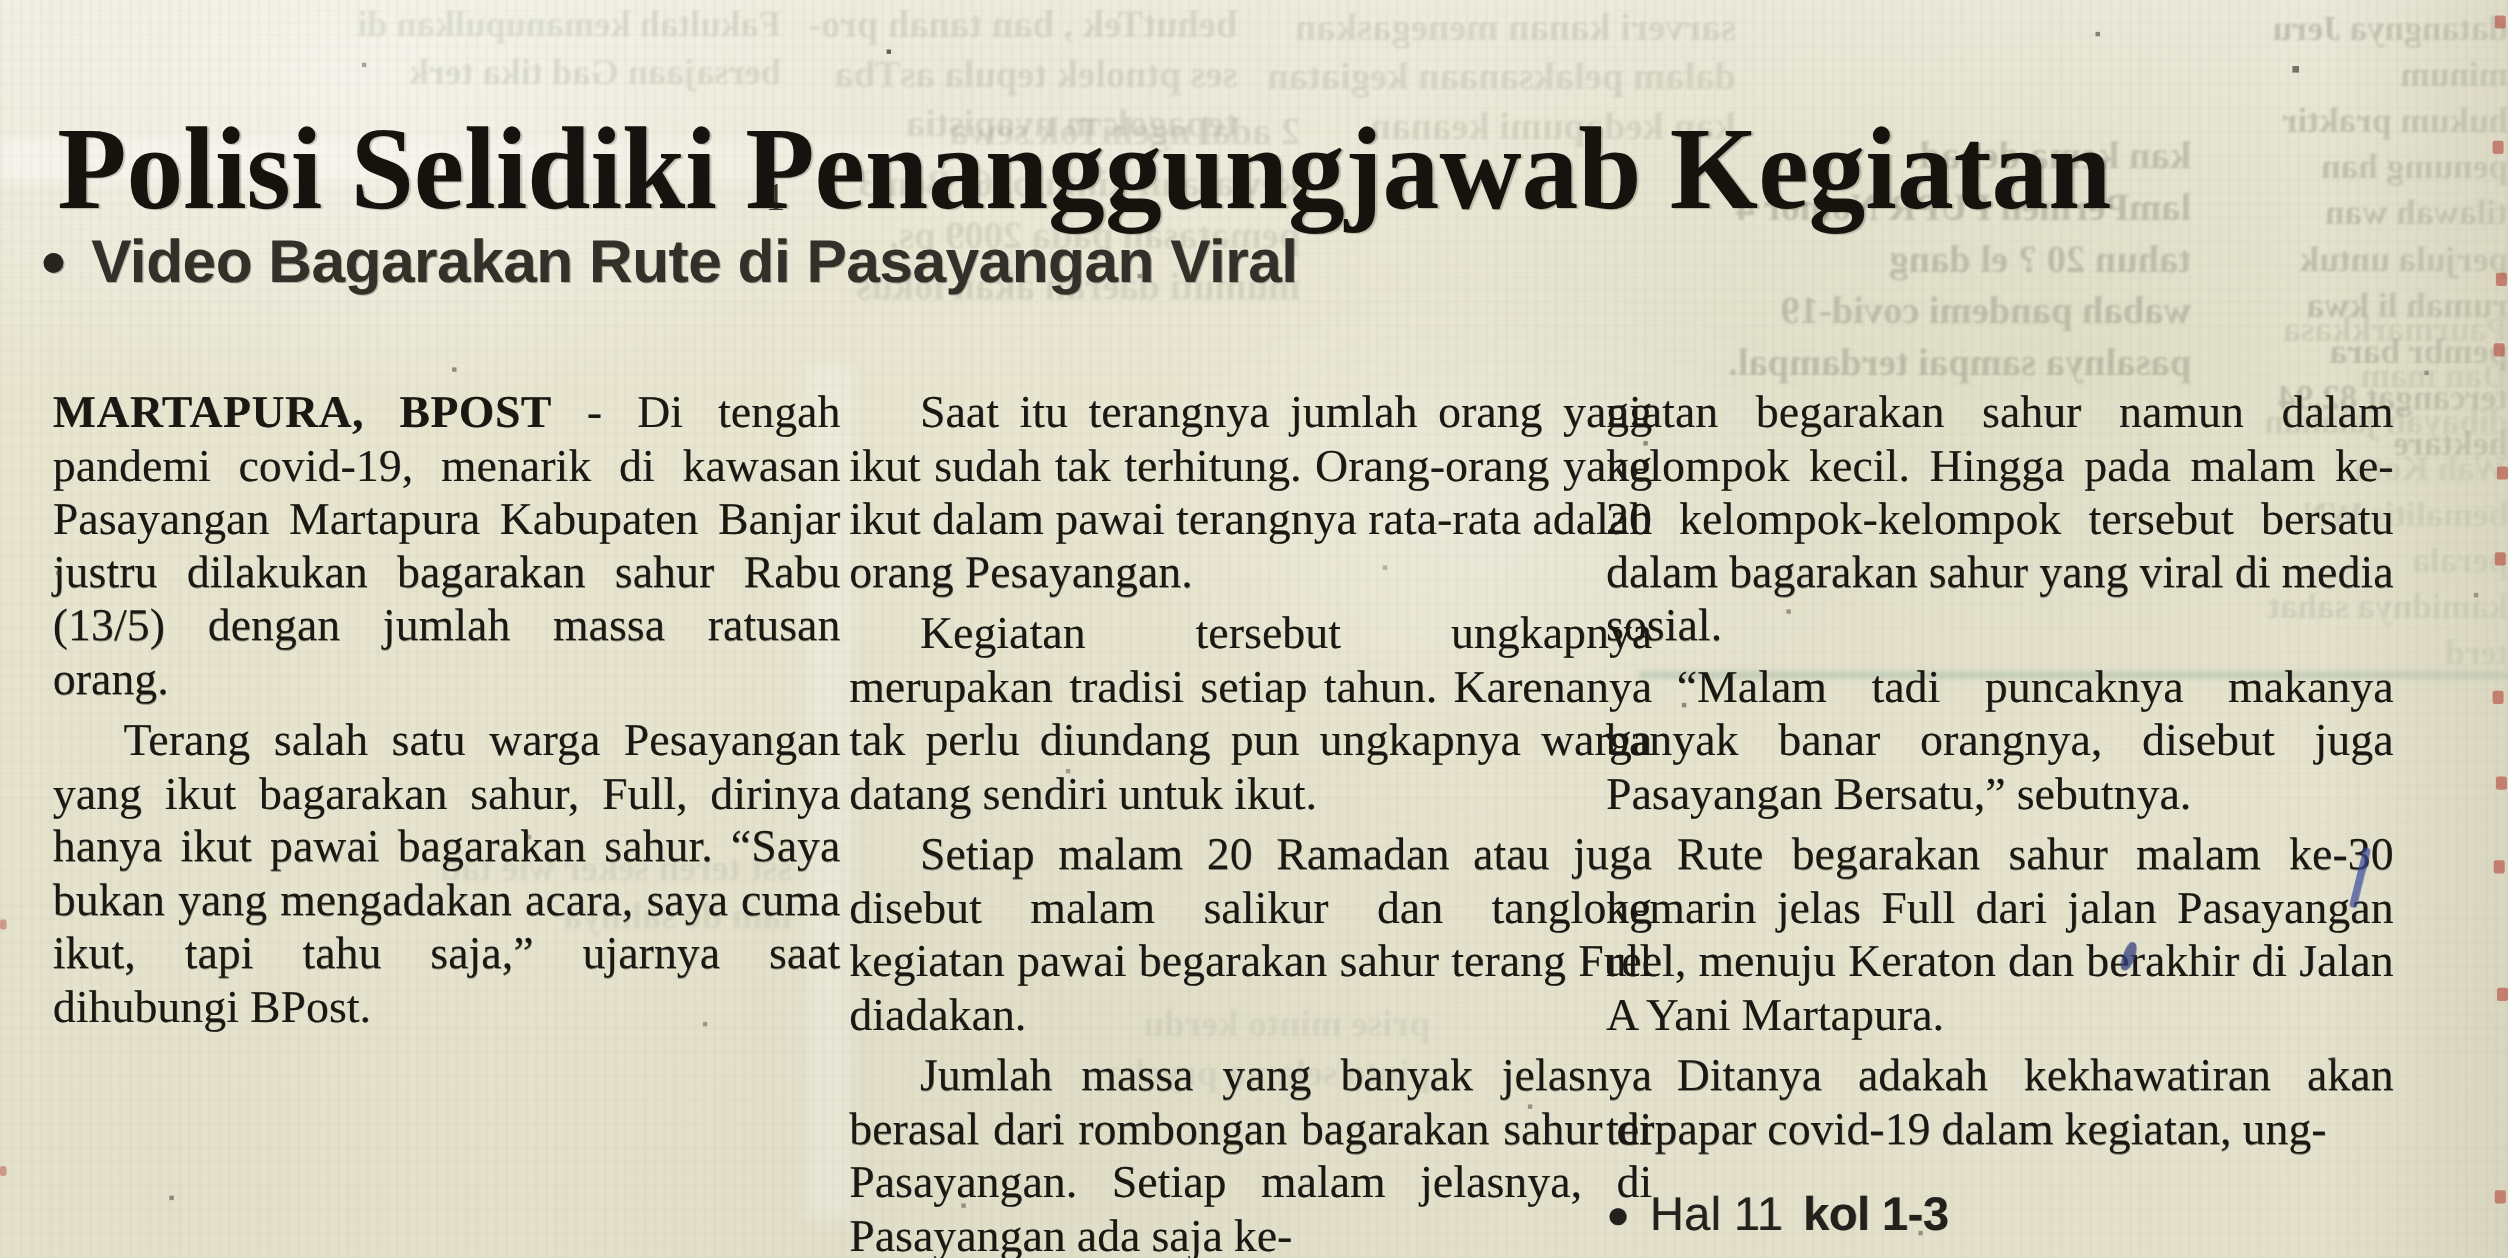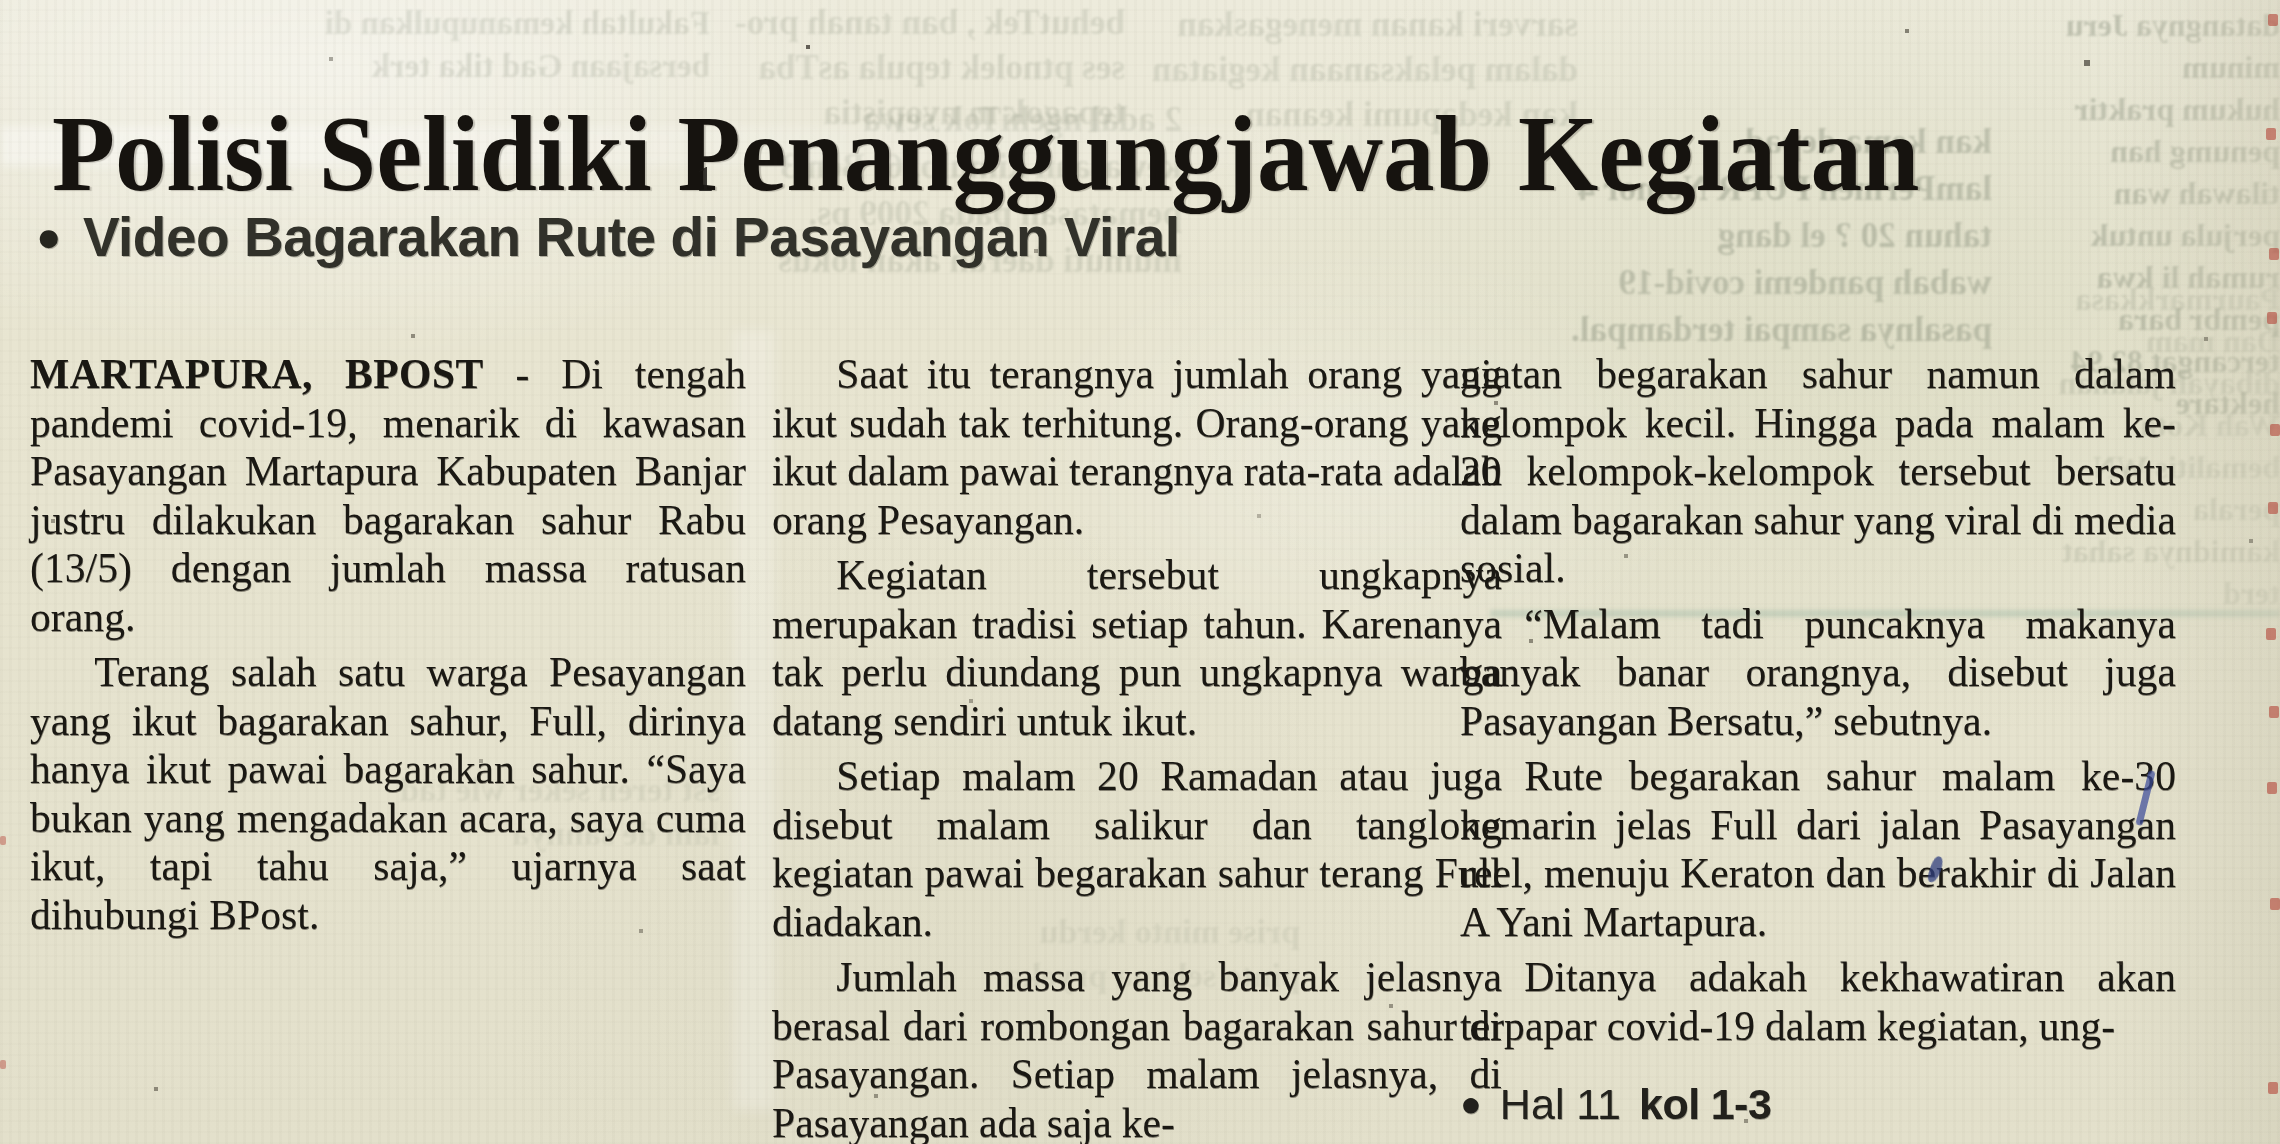--- a/index.html
+++ b/index.html
@@ -37,21 +37,21 @@
     position:absolute;left:36px;top:204px;display:flex;align-items:center;gap:22px;
     font:700 55px/1.2 "Liberation Sans", sans-serif;color:#31312a;letter-spacing:-.5px;
     text-shadow:1px 1px .5px rgba(42,42,34,.30);
   }
   .subheadline .bullet{font-size:42px;color:#26261f;line-height:1;}
   .col{
     position:absolute;top:350px;text-align:justify;color:#1a1813;
     font-size:41.5px;line-height:48.5px;letter-spacing:.1px;word-spacing:-.5px;
     text-shadow:.4px .5px .5px rgba(27,23,16,.45);
   }
-  .col-1{left:30px;width:716px;}
+  .col-1{left:48px;width:716px;}
   .col-2{left:772px;width:730px;}
   .col-3{left:1460px;width:716px;}
   .col p{margin:0 0 7px 0;text-indent:1.55em;}
   .col p.flush{text-indent:0;}
   .lead{font-weight:700;letter-spacing:.5px;}
   .page-ref{
     margin-top:30px;display:flex;align-items:center;gap:18px;text-indent:0;
     font-family:"Liberation Sans", sans-serif;font-size:43px;color:#22211c;
     text-shadow:.6px .6px .5px rgba(30,30,24,.35);
   }

